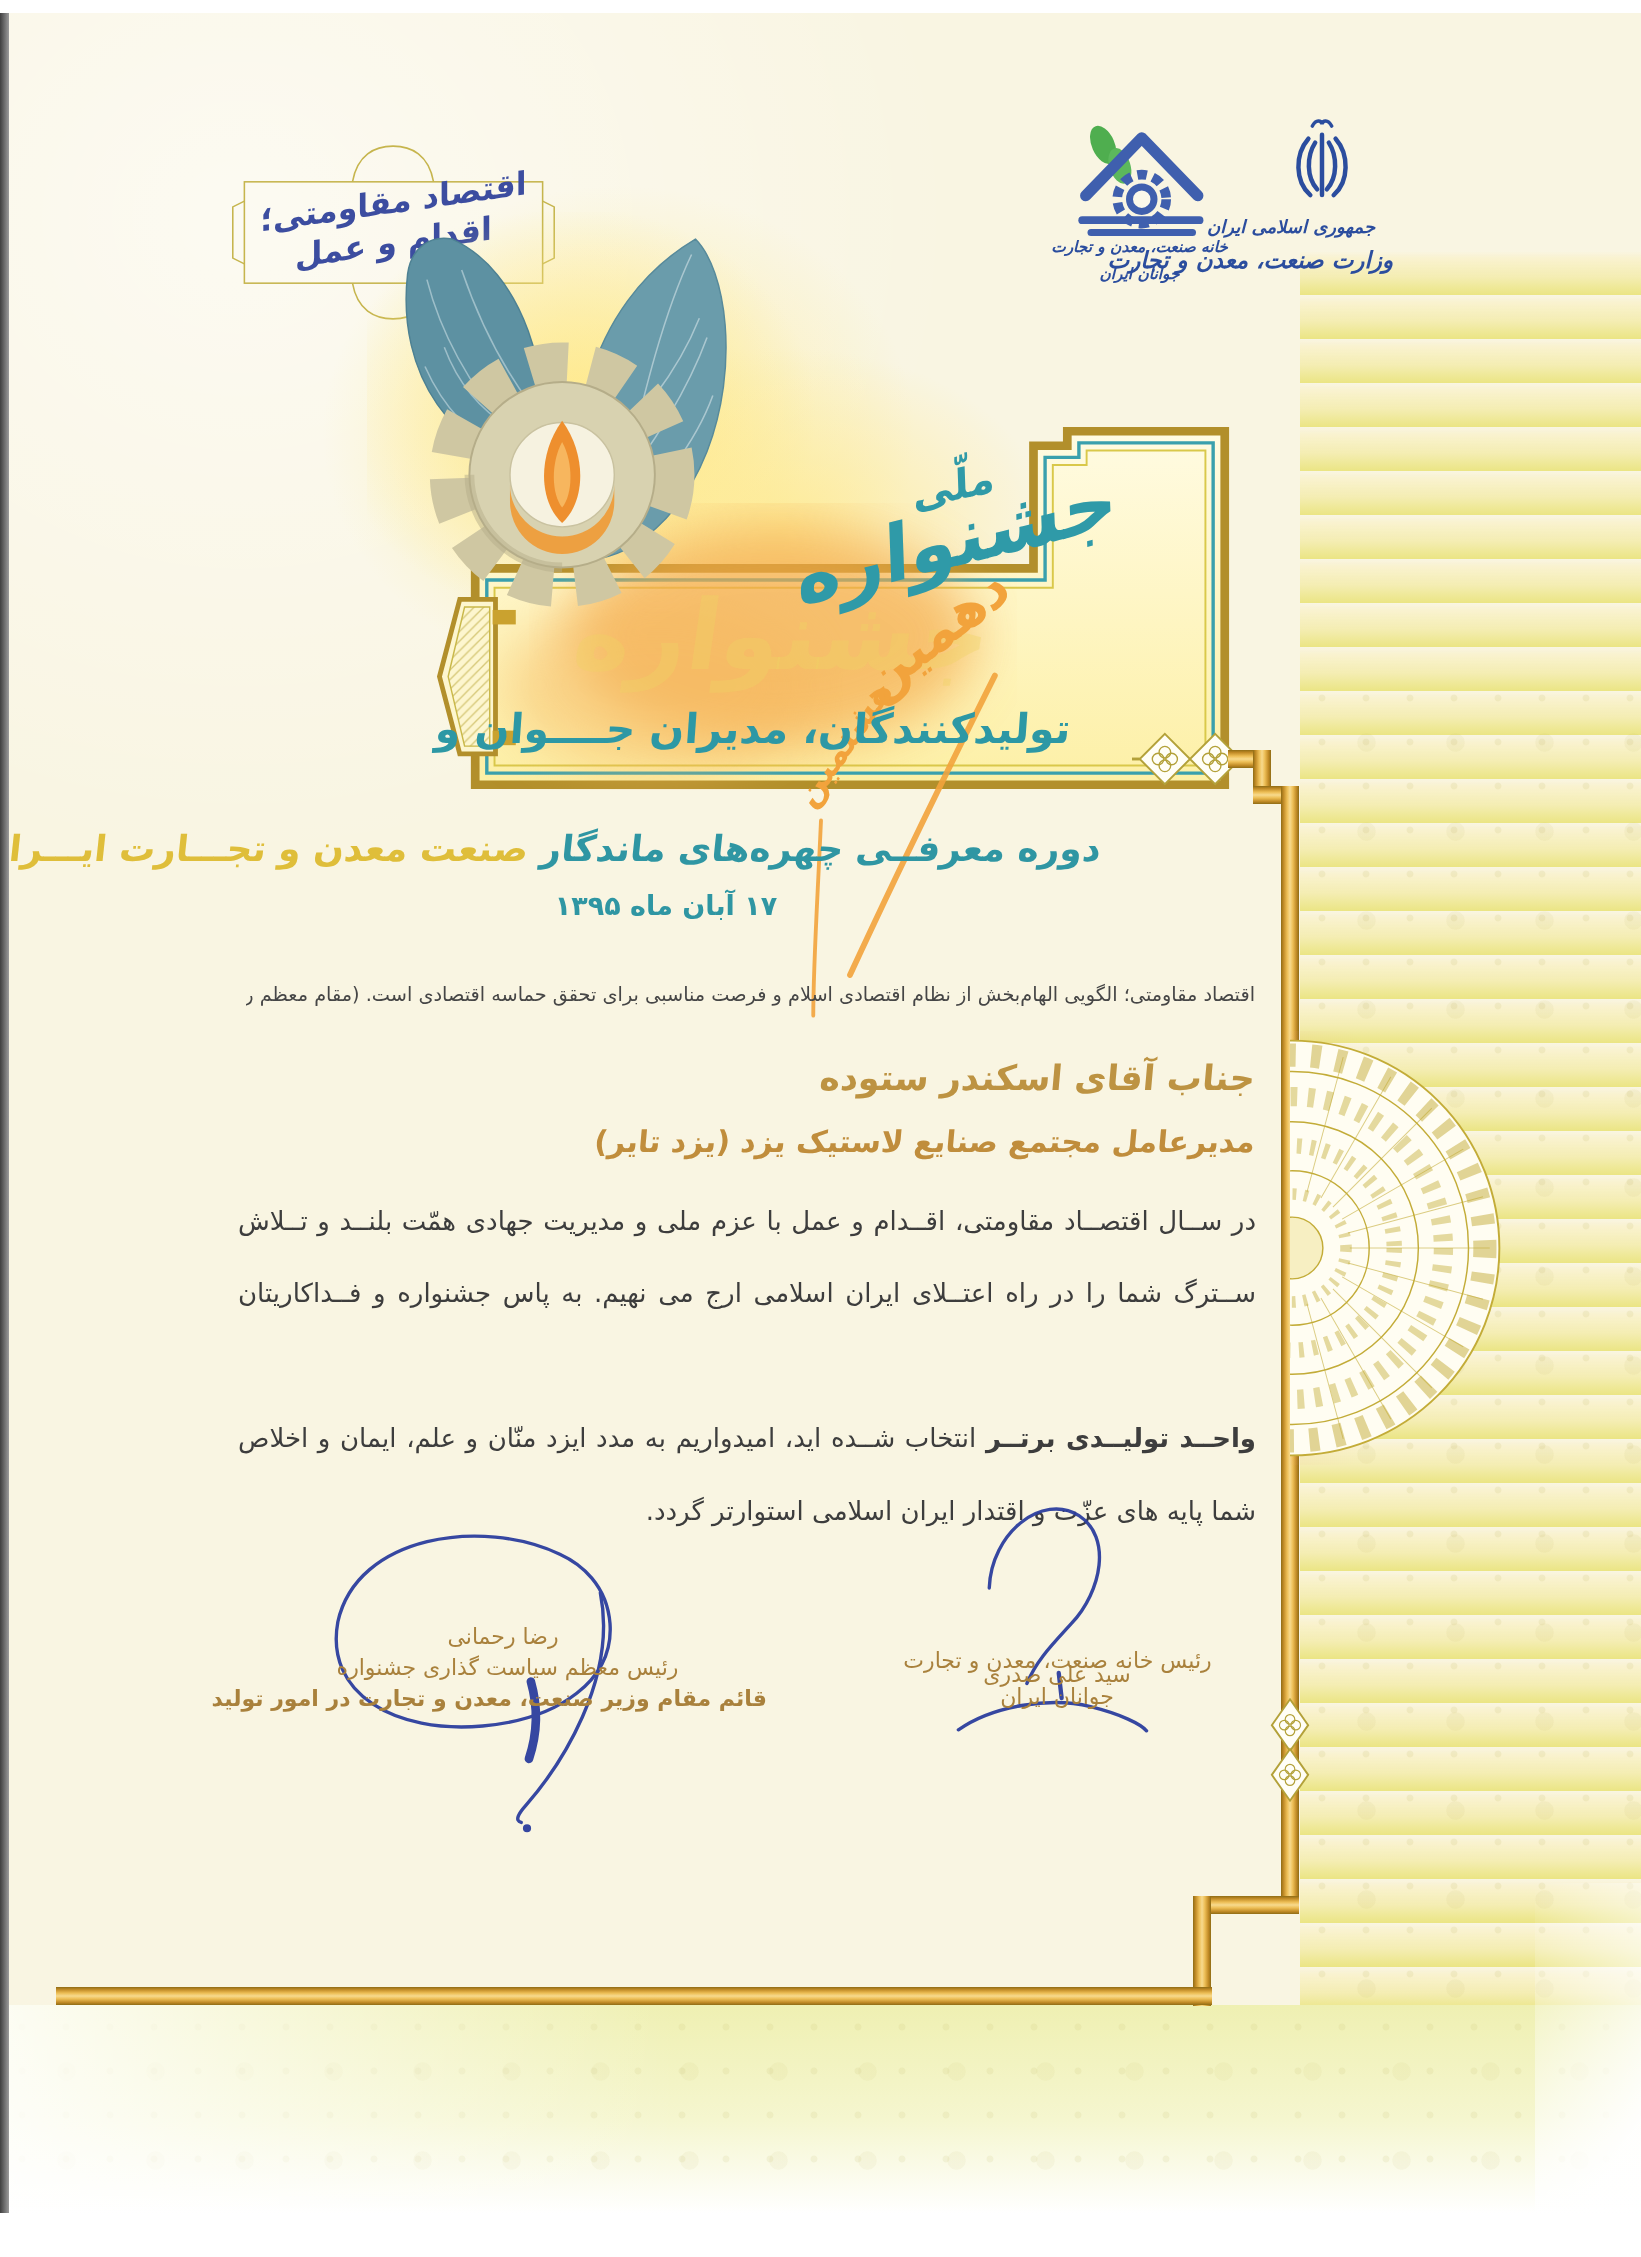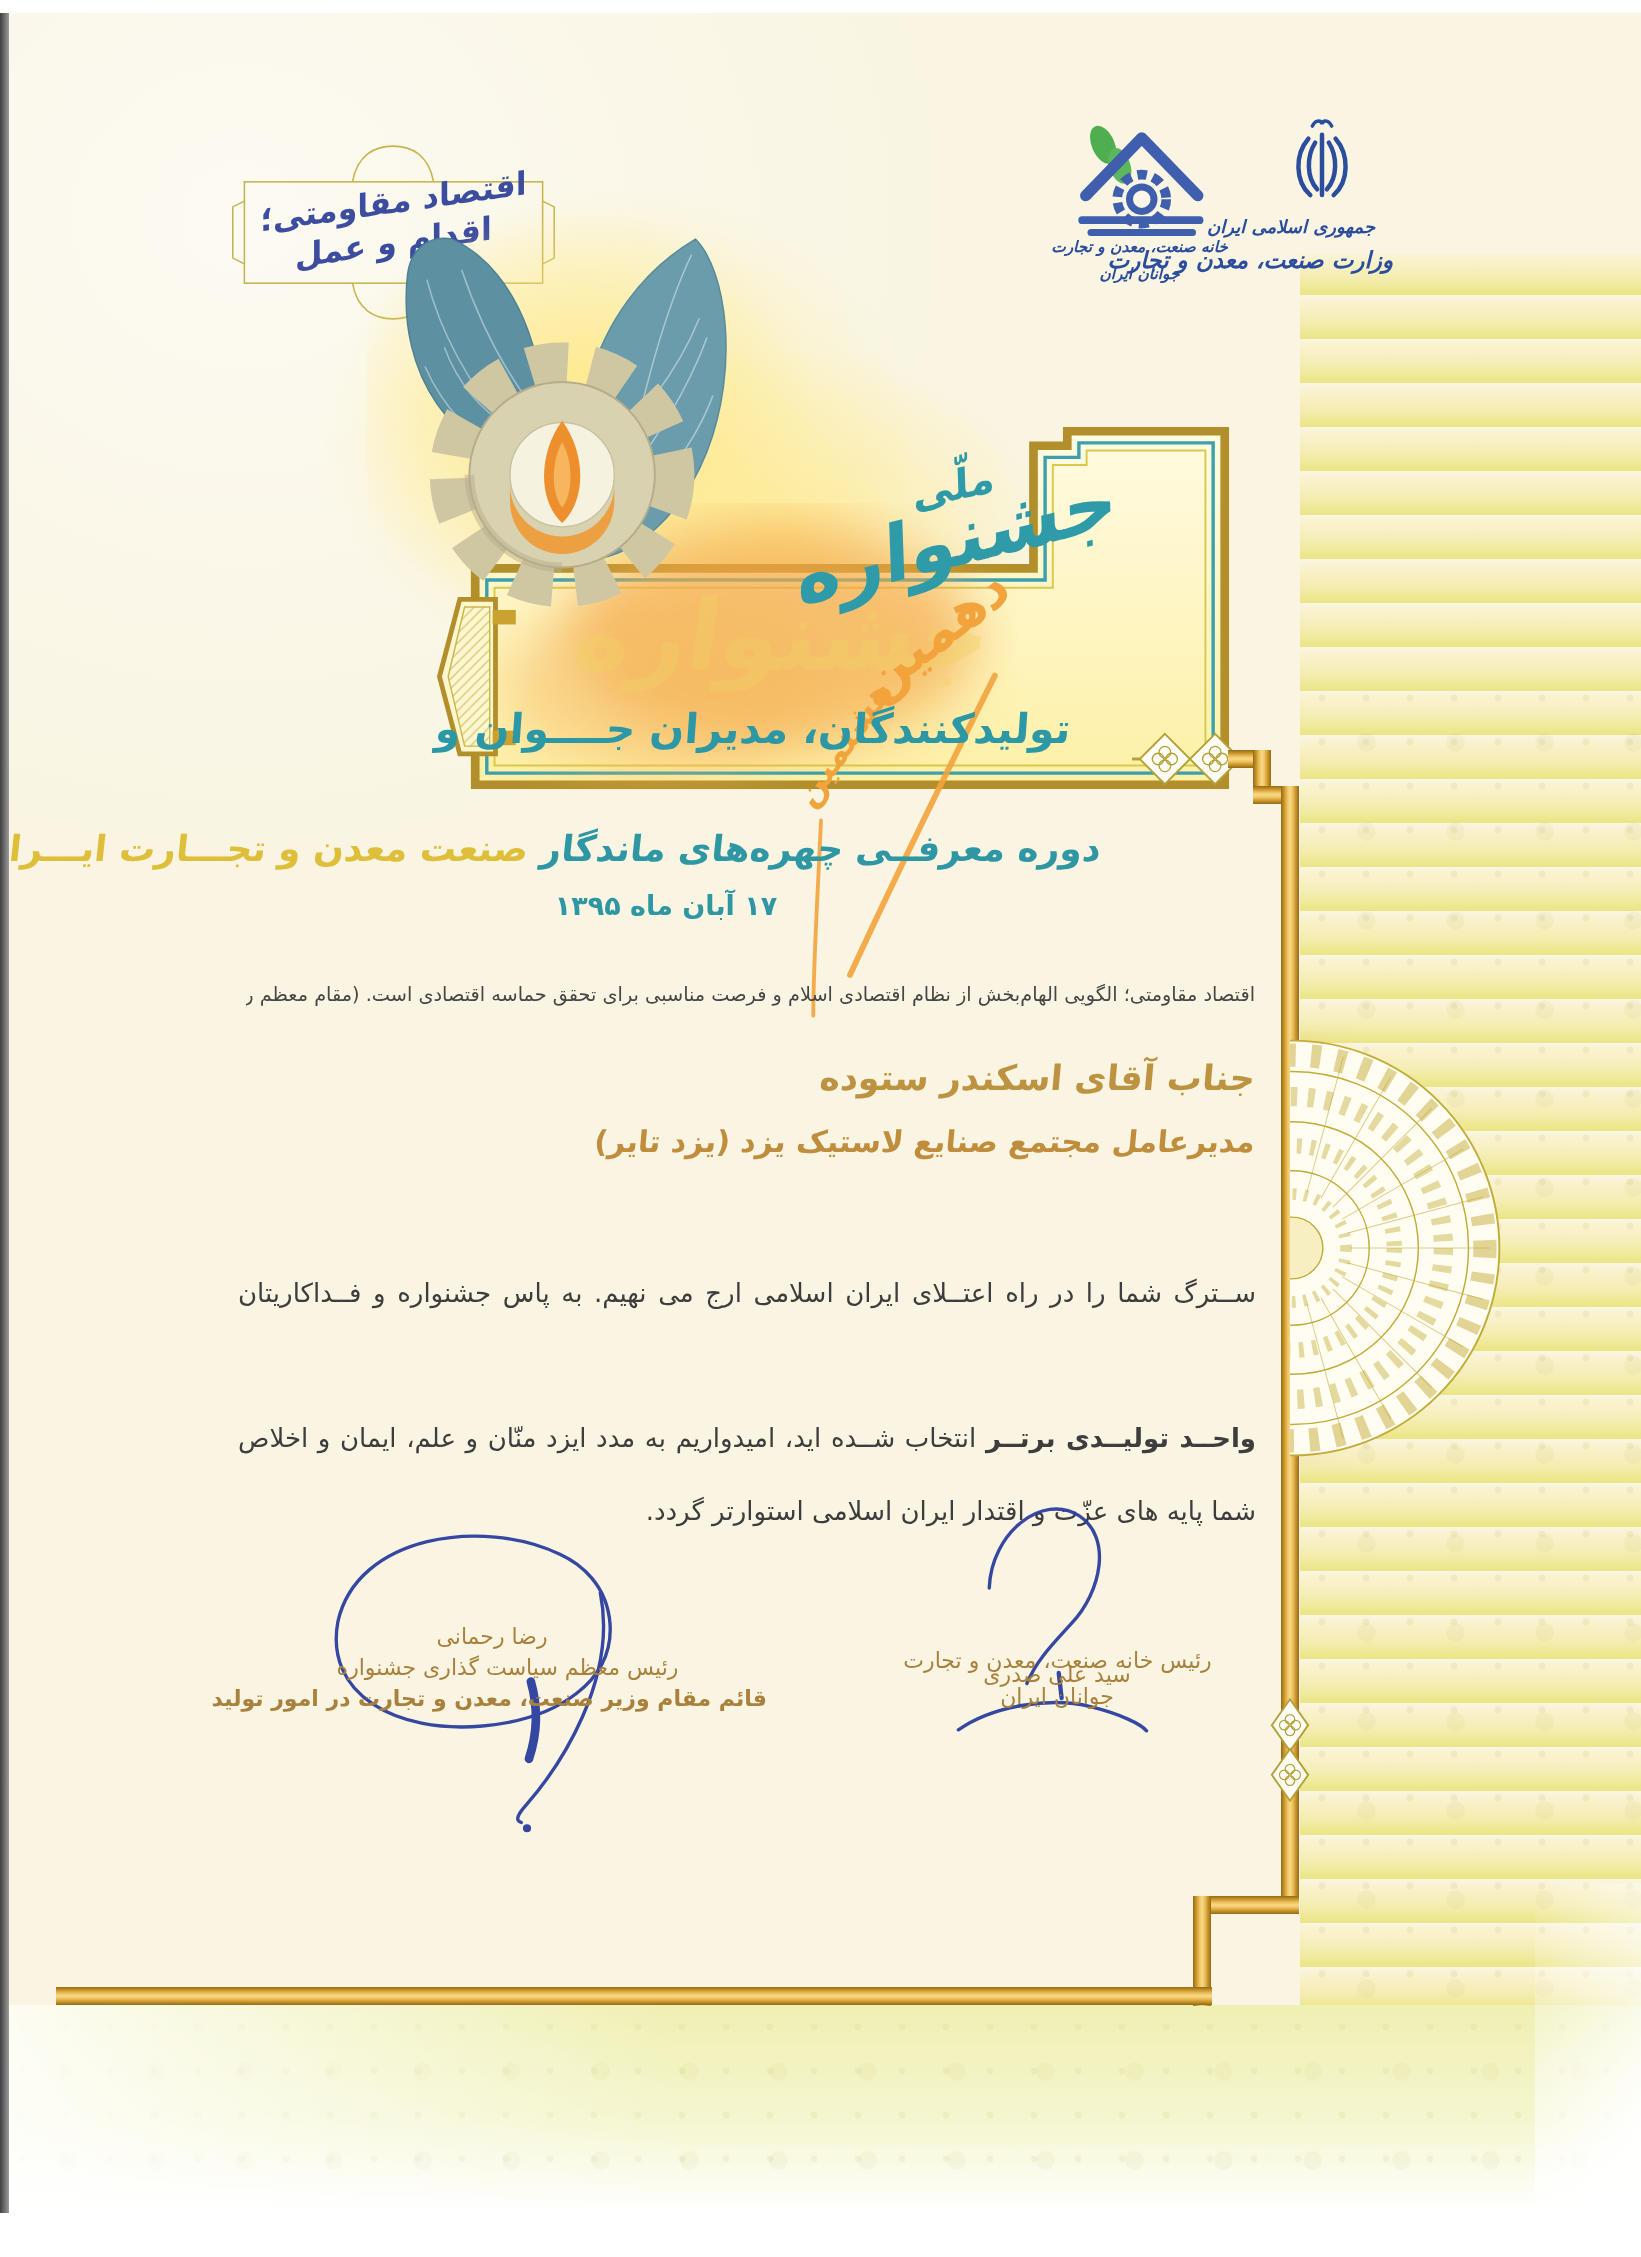--- a/index.html
+++ b/index.html
@@ -238,20 +238,21 @@
     </g>
   </svg>
 
   <div class="abs rtl" style="left:246px;top:983px;width:1009px;font-size:19.3px;color:#464646;text-align:right;white-space:nowrap;overflow:hidden;">اقتصاد مقاومتی؛ الگویی الهام‌بخش از نظام اقتصادی اسلام و فرصت مناسبی برای تحقق حماسه اقتصادی است. (مقام معظم رهبری)</div>
 
   <div class="abs rtl" style="left:676px;top:1058px;width:579px;text-align:right;font-size:35px;font-weight:bold;color:#bd9342;
               transform:skewX(-5deg);white-space:nowrap;">جناب آقای اسکندر ستوده</div>
   <div class="abs rtl" style="left:676px;top:1124px;width:579px;text-align:right;font-size:30px;font-weight:bold;color:#c08d3c;
               transform:skewX(-5deg);white-space:nowrap;">مدیرعامل مجتمع صنایع لاستیک یزد (یزد تایر)</div>
 
+  <div class="bline" style="top:1206px;">در ســال اقتصــاد مقاومتی، اقــدام و عمل با عزم ملی و مدیریت جهادی همّت بلنــد و تــلاش</div>
   <div class="bline" style="top:1278px;">ســترگ شما را در راه اعتــلای ایران اسلامی ارج می نهیم. به پاس جشنواره و فــداکاریتان</div>
   <div class="bline" style="top:1423px;">
     <span style="font-weight:bold">واحــد تولیــدی برتــر</span><span> انتخاب شــده اید، امیدواریم به مدد ایزد منّان و علم، ایمان و اخلاص</span>
   </div>
   <div class="bline" style="top:1496px;text-align:right;text-align-last:right;">شما پایه های عزّت و اقتدار ایران اسلامی استوارتر گردد.</div>
 
   <svg class="abs" style="left:241px;top:1477px" width="1014" height="386" viewBox="0 0 1050 400">
     <g fill="none" stroke="#2c3e9e" stroke-width="3.5" stroke-linecap="round" opacity="0.95">
 
       <path d="M330,80 C250,42 120,60 100,150 C86,225 160,266 250,258 C330,251 386,210 382,152 C379,112 352,90 330,80 Z"></path>
@@ -262,21 +263,21 @@
       <path d="M775,115 C777,58 830,16 868,40 C902,62 892,118 860,152 C840,174 824,190 814,214"></path>
       <path d="M847,203 L850,229" stroke-width="4.5"></path>
       <path d="M743,262 C780,236 840,228 880,238 C912,246 932,256 938,263"></path>
     </g>
   </svg>
 
   <div class="sigtx" style="left:917px;top:1614px;width:280px;margin-top:48px;">سید علی صدری</div>
   <div class="sigtx" style="left:869px;top:1648px;width:377px;">رئیس خانه صنعت، معدن و تجارت</div>
   <div class="sigtx" style="left:917px;top:1684px;width:280px;">جوانان ایران</div>
 
-  <div class="sigtx" style="left:352px;top:1624px;width:280px;">رضا رحمانی</div>
+  <div class="sigtx" style="left:363px;top:1624px;width:280px;">رضا رحمانی</div>
   <div class="sigtx" style="left:319px;top:1655px;width:377px;">رئیس معظم سیاست گذاری جشنواره</div>
   <div class="sigtx" style="left:246px;top:1686px;width:521px;font-weight:bold;">قائم مقام وزیر صنعت، معدن و تجارت در امور تولید</div>
 
   <div class="abs" style="left:0;top:5.8px;width:8.7px;height:2252px;background:linear-gradient(90deg,#3f3f3f,#9b9b9b);"></div>
   <div class="abs" style="left:0;top:0;width:1641px;height:12.6px;background:#ffffff;"></div>
   <div class="abs" style="left:0;top:2213px;width:1641px;height:44px;background:#ffffff;"></div>
 
 </div>
 
 

